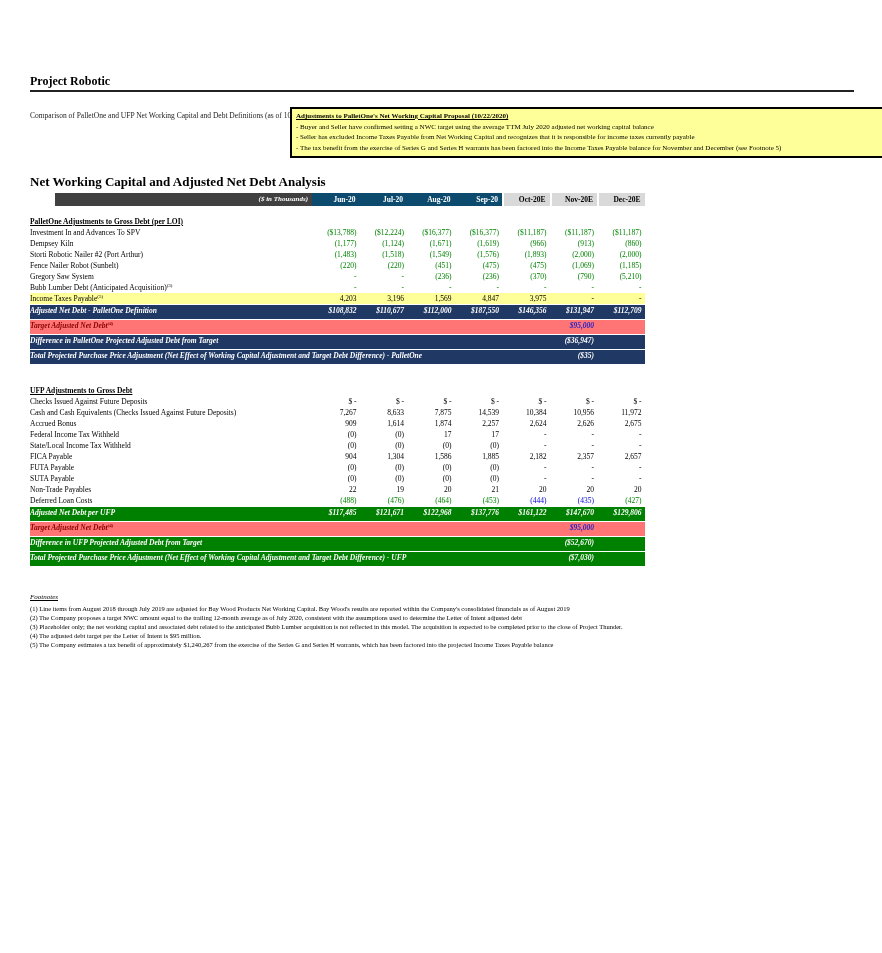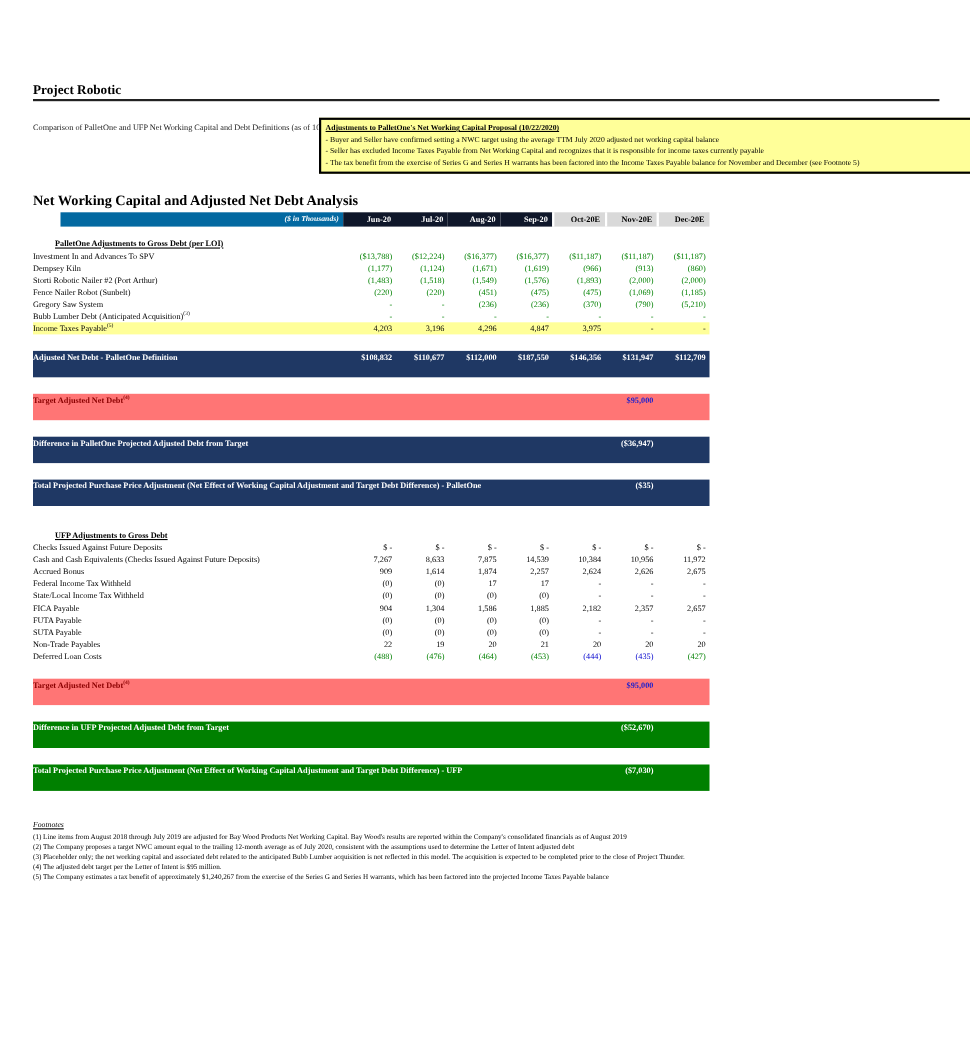--- a/index.html
+++ b/index.html
@@ -17,35 +17,35 @@
   .analysis-title{margin-top:54px;font-size:13px;font-weight:bold;}
 
   .fin-table{margin-top:3px;width:615px;}
   .trow{display:grid;grid-template-columns:282px repeat(7,47.5px);height:11px;line-height:11px;font-size:7.5px;}
   .lbl{white-space:nowrap;overflow:visible;}
   .val{text-align:right;padding-right:3px;white-space:nowrap;}
   sup{font-size:5px;vertical-align:super;line-height:0;}
 
   .thead{height:13px;line-height:13px;margin-top:2px;}
   .thead .cell{font-weight:bold;text-align:right;padding-right:4px;}
-  .hd-dark{background:#0f172a;color:#fff;}
+  .hd-dark{background:#0c4a6e;color:#fff;}
   .hd-light{background:#D9D9D9;color:#000;border-left:2px solid #fff;}
-  .unit-lbl{background:#0369a1;color:#fff;font-style:italic;font-weight:normal;text-align:left;padding-left:3px;font-size:7px;margin-left:25px;}
-
-  .sec-title{font-size:7.5px;font-weight:bold;text-decoration:underline;height:11px;line-height:11px;margin-left:20px;}
+  .unit-lbl{background:#404040;color:#fff;font-style:italic;font-weight:normal;text-align:left;padding-left:3px;font-size:7px;margin-left:25px;}
+
+  .sec-title{font-size:7.5px;font-weight:bold;text-decoration:underline;height:11px;line-height:11px;}
   .sec-gap{margin-top:10px;}
   .sec-gap-big{margin-top:21px;}
 
   .v-green{color:#008000;}
   .v-black{color:#000;}
   .v-blue{color:#0000CD;}
   .hl-yellow{background:#FFFF99;}
   .hl-yellow .val{color:#000;}
 
-  .band{height:24px;line-height:12px;margin-top:15px;}
+  .band{height:14px;line-height:12px;margin-top:1px;font-style:italic;}
   .band .lbl{font-weight:bold;}
   .band .val{font-weight:bold;}
   .band-navy{background:#1F3864;color:#fff;}
   .band-red{background:#FF7575;}
   .band-red .lbl{color:#8B0000;}
   .band-red .val{color:#2222CC;}
   .band-green{background:#008000;color:#fff;}
 
   .footnotes{margin-top:27px;font-size:6.5px;line-height:9px;}
   .footnotes-title{font-style:italic;text-decoration:underline;font-size:7px;margin-bottom:2px;}
@@ -141,21 +141,21 @@
             <div class="val v-green">-</div>
             <div class="val v-green">-</div>
             <div class="val v-green">-</div>
             <div class="val v-green">-</div>
             <div class="val v-green">-</div>
           </div>
           <div class="trow hl-yellow">
             <div class="lbl">Income Taxes Payable<sup>(5)</sup></div>
             <div class="val v-black">4,203</div>
             <div class="val v-black">3,196</div>
-            <div class="val v-black">4,296</div>
+            <div class="val v-black">1,569</div>
             <div class="val v-black">4,847</div>
             <div class="val v-black">3,975</div>
             <div class="val v-black">-</div>
             <div class="val v-black">-</div>
           </div>
           <div class="trow band band-navy">
             <div class="lbl">Adjusted Net Debt - PalletOne Definition</div>
             <div class="val">$108,832</div>
             <div class="val">$110,677</div>
             <div class="val">$112,000</div>
@@ -291,20 +291,30 @@
           <div class="trow">
             <div class="lbl">Deferred Loan Costs</div>
             <div class="val v-green">(488)</div>
             <div class="val v-green">(476)</div>
             <div class="val v-green">(464)</div>
             <div class="val v-green">(453)</div>
             <div class="val v-blue">(444)</div>
             <div class="val v-blue">(435)</div>
             <div class="val v-green">(427)</div>
           </div>
+          <div class="trow band band-green">
+            <div class="lbl">Adjusted Net Debt per UFP</div>
+            <div class="val">$117,485</div>
+            <div class="val">$121,671</div>
+            <div class="val">$122,968</div>
+            <div class="val">$137,776</div>
+            <div class="val">$161,122</div>
+            <div class="val">$147,670</div>
+            <div class="val">$129,806</div>
+          </div>
           <div class="trow band band-red">
             <div class="lbl">Target Adjusted Net Debt<sup>(4)</sup></div>
             <div class="val"></div>
             <div class="val"></div>
             <div class="val"></div>
             <div class="val"></div>
             <div class="val"></div>
             <div class="val">$95,000</div>
             <div class="val"></div>
           </div>

